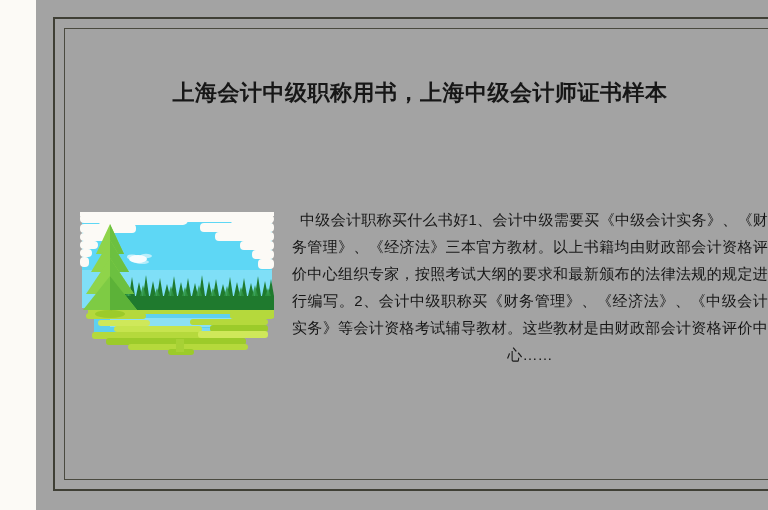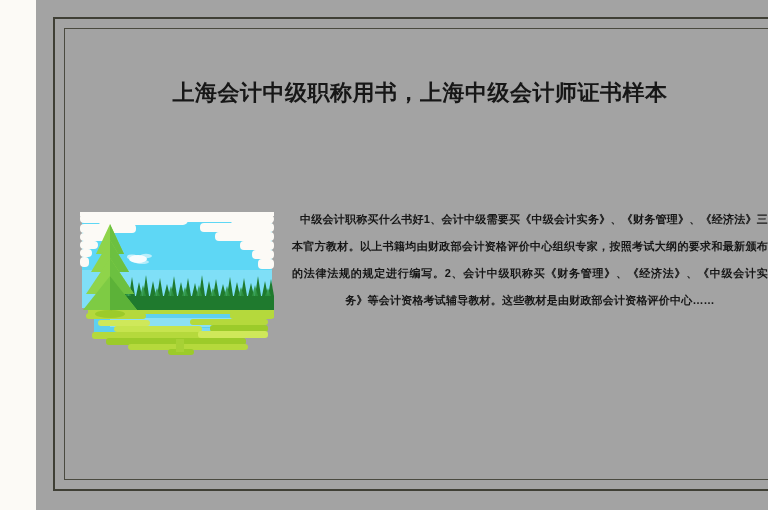--- a/index.html
+++ b/index.html
@@ -73,23 +73,23 @@
     width: 194px;
     height: 148px;
   }
 
   
   .body-text {
     position: absolute;
     left: 256px;
     top: 206px;
     width: 476px;
-    font-size: 11px;
+    font-size: 15px;
     line-height: 27px;
-    font-weight: bold;
+    font-weight: normal;
     color: #161616;
     text-align: justify;
     text-align-last: center;
     text-indent: 8px;
     letter-spacing: 0.2px;
     word-break: break-all;
   }
 </style>
 </head>
 <body>

